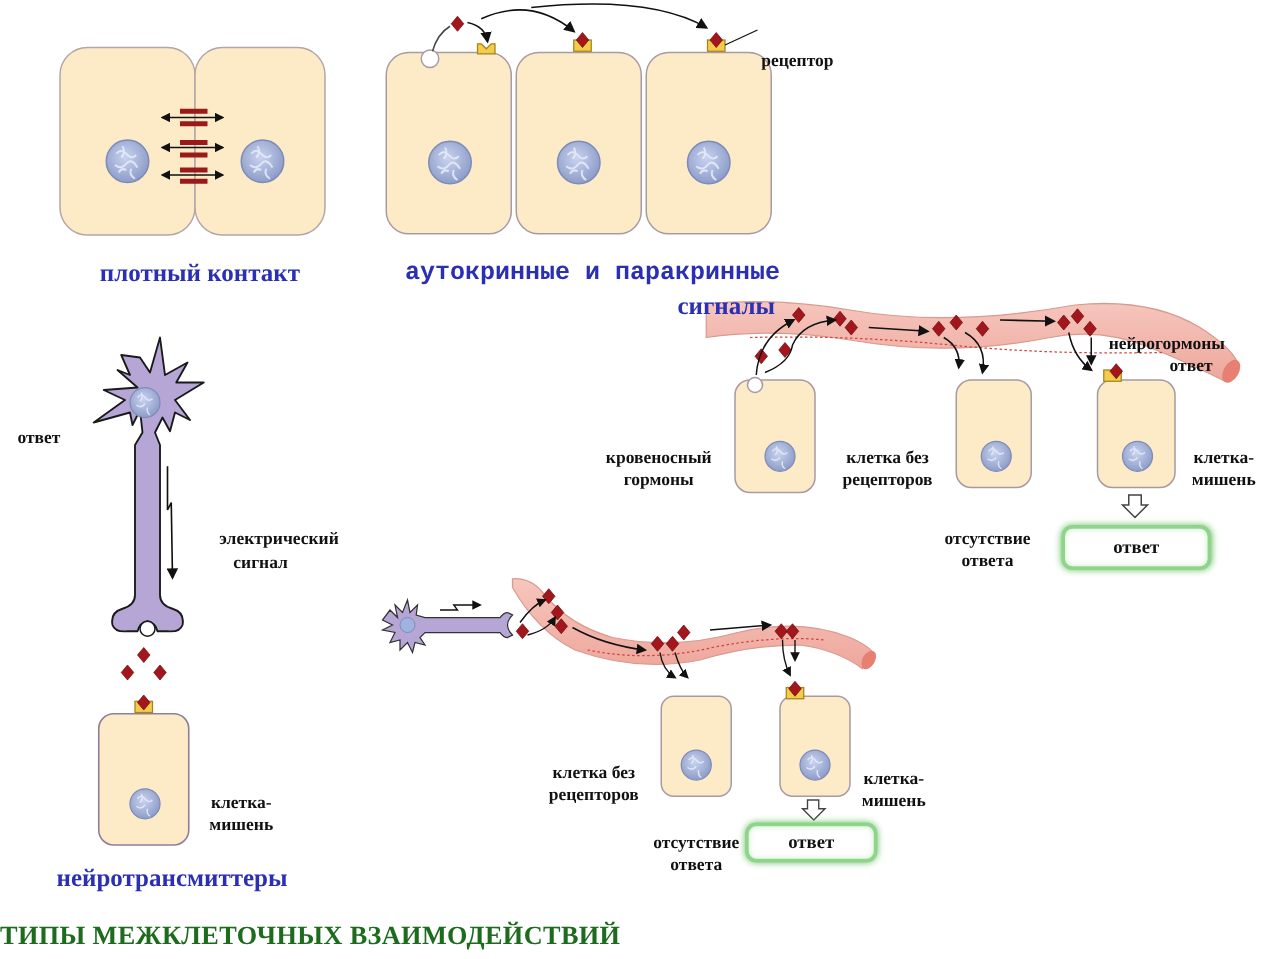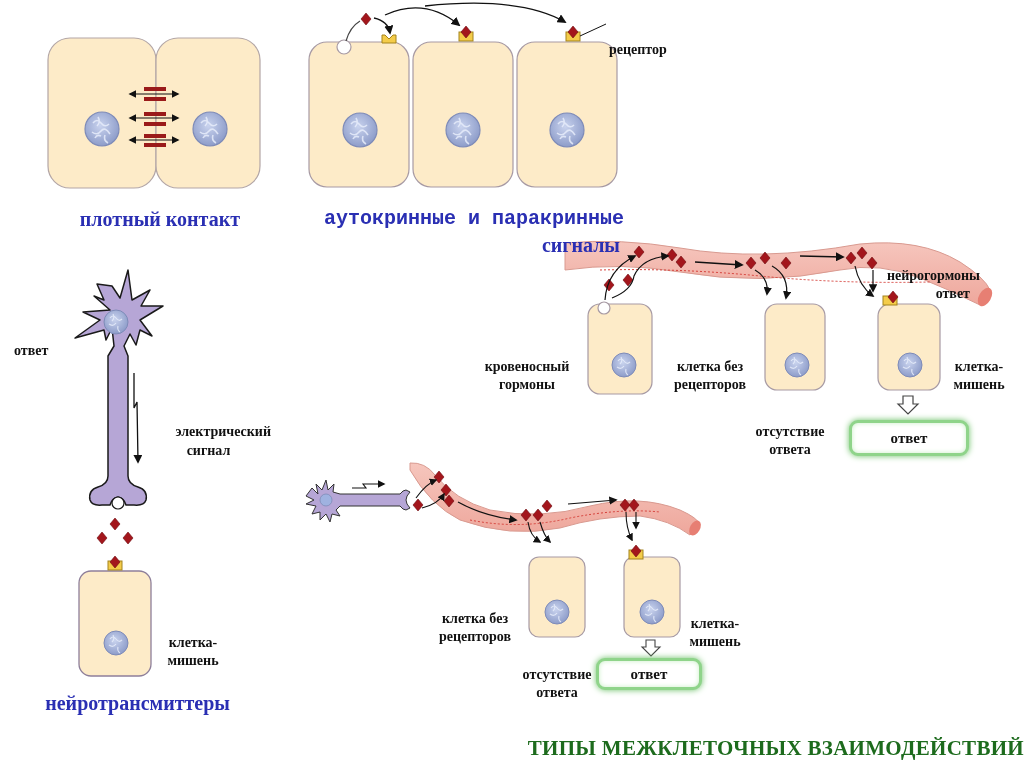--- a/index.html
+++ b/index.html
@@ -2,21 +2,21 @@
 <html><head>
 <meta charset="utf-8">
 <style>
   html, body { margin:0; padding:0; background:#ffffff; }
   #stage { position:relative; width:1024px; height:767px; overflow:hidden; background:#ffffff; font-family:"Liberation Serif", "DejaVu Serif", serif; }
   svg#art { position:absolute; left:0; top:0; width:1024px; height:767px; }
   .lbl { position:absolute; font-weight:bold; color:#111; font-size:14px; line-height:18px; text-align:center; white-space:nowrap; font-family:"Liberation Serif", "DejaVu Serif", serif;margin-top:30px; }
   .lbl-left { text-align:left; }
   .lbl-right { text-align:right; }
   .sect { position:absolute; font-weight:bold; color:#2a2fb3; font-size:20px; line-height:26px; text-align:right; white-space:nowrap; font-family:"Liberation Serif", "DejaVu Serif", serif; }
-  .title { position:absolute; left:0; width:1024px; top:736px; text-align:right; font-weight:bold; color:#1d6b1d; font-size:21px; letter-spacing:0.3px; font-family:"Liberation Serif", "DejaVu Serif", serif; }
+  .title { position:absolute; left:0; width:1024px; top:736px; text-align:left; font-weight:bold; color:#1d6b1d; font-size:21px; letter-spacing:0.3px; font-family:"Liberation Serif", "DejaVu Serif", serif; }
   .resp { position:absolute; height:30px; border:3px solid #8fd48a; border-radius:9px; background:#fff; box-shadow:0 0 6px #6bc066, inset 0 0 5px #c9efc6; display:flex; align-items:center; justify-content:center; font-weight:bold; font-size:15px; color:#111; font-family:"Liberation Serif", "DejaVu Serif", serif; }
 </style>
 </head>
 <body>
 
 <div id="stage">
 <svg id="art" viewBox="0 0 1024 767" xmlns="http://www.w3.org/2000/svg">
   <defs>
     <marker id="ah" viewBox="0 0 10 10" refX="8" refY="5" markerWidth="7" markerHeight="7" orient="auto-start-reverse">
       <path d="M0,0 L10,5 L0,10 z" fill="#111"></path>

